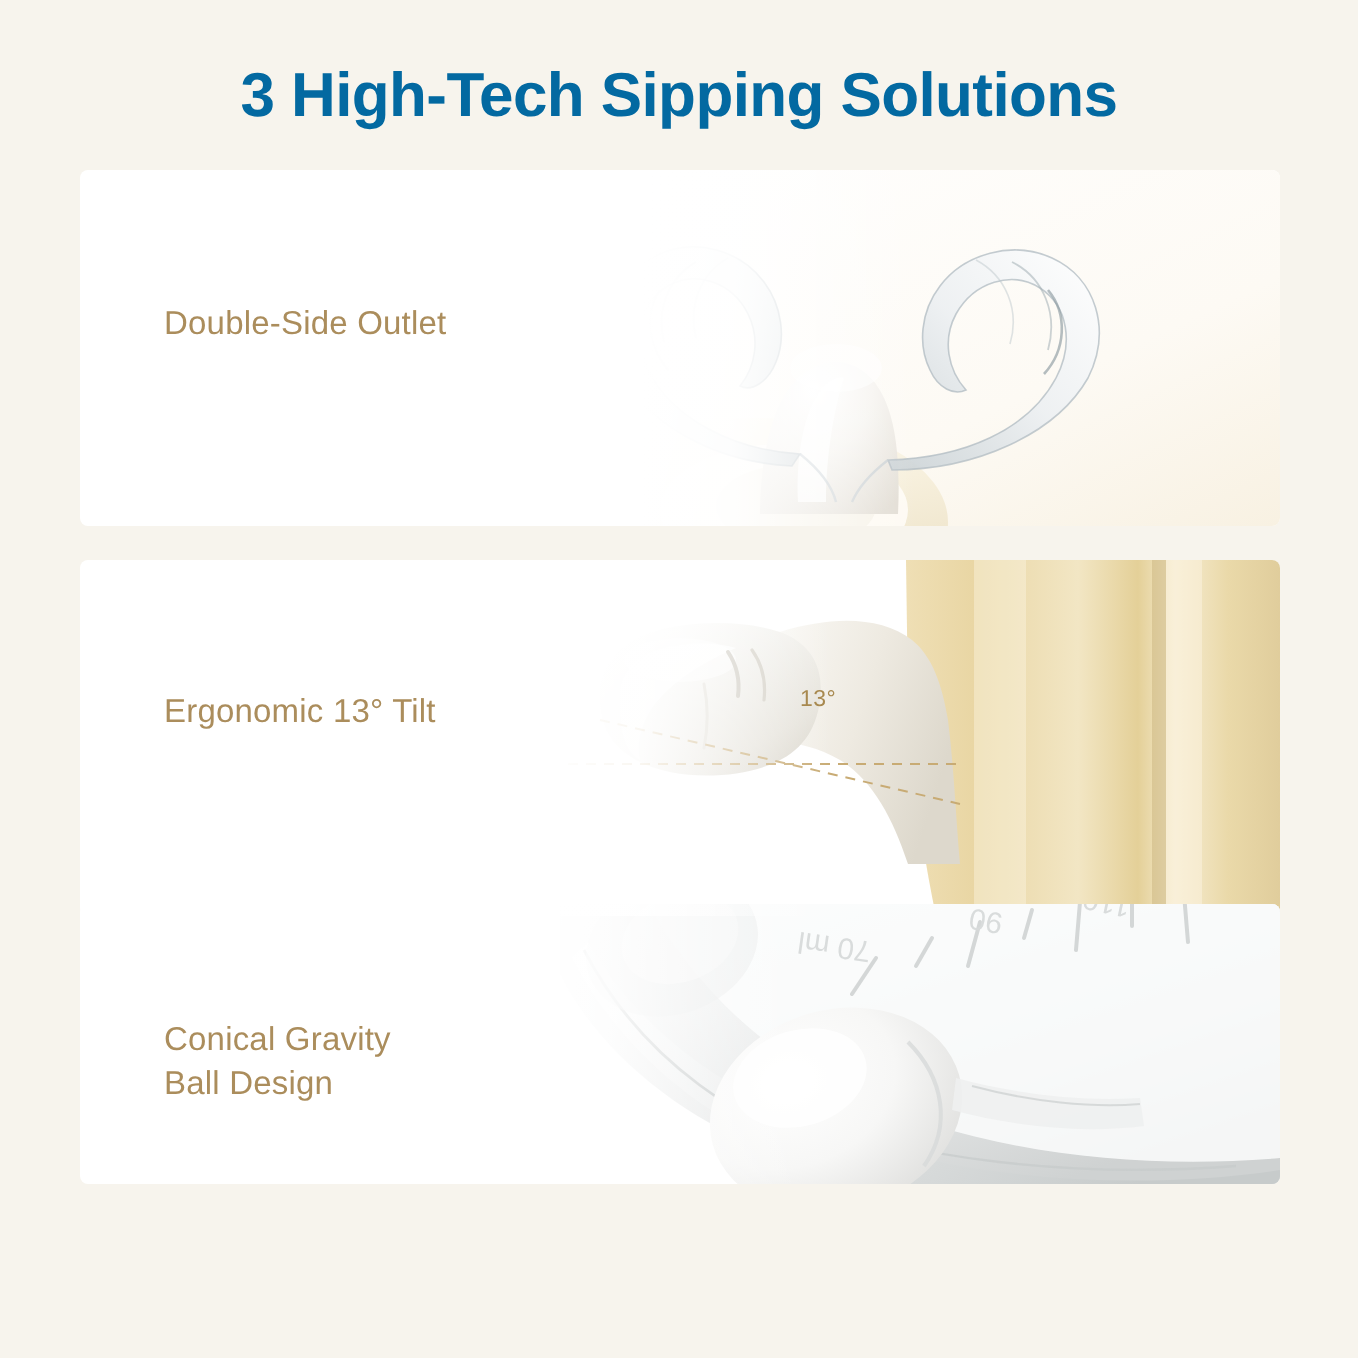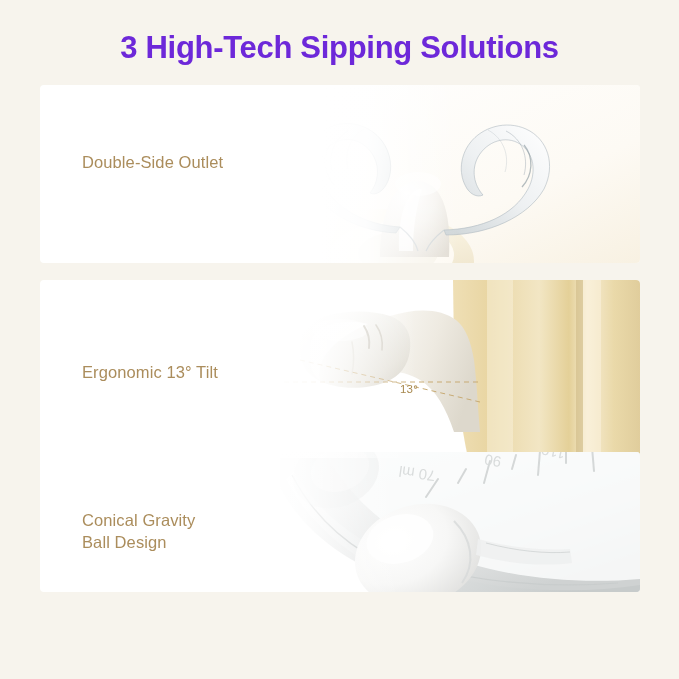--- a/index.html
+++ b/index.html
@@ -8,39 +8,39 @@
     background:#f7f4ed;
     font-family:"Liberation Sans", sans-serif;
     overflow:hidden;
   }
   .page { position:relative; width:679px; height:679px; background:#f7f4ed; }
 
   .page-title {
     position:absolute; left:0; top:30px; width:679px;
     text-align:center;
     font-size:31px; font-weight:bold; letter-spacing:-0.3px;
-    color:#6d28d9;
+    color:#0369a1;
     white-space:nowrap;
   }
 
   .card {
     position:absolute; left:40px; width:600px;
     background:#ffffff; border-radius:4px; overflow:hidden;
   }
   .card-1 { top:85px;  height:178px; }
   .card-2 { top:280px; height:178px; }
   .card-3 { top:452px; height:140px; }
 
   .card-label {
     position:absolute; z-index:6;
     font-size:16.5px; color:#ab8d5c; letter-spacing:0.1px;
     line-height:1.34; white-space:pre-line;
   }
   .card-1 .card-label { left:42px; top:66px; }
-  .card-2 .card-label { left:42px; top:81px; }
+  .card-2 .card-label { left:42px; top:65px; }
   .card-3 .card-label { left:42px; top:57px; }
 
   .photo { position:absolute; top:0; right:0; height:100%; overflow:hidden; }
   .photo-1 { width:380px; }
   .photo-2 { width:400px; }
   .photo-3 { width:400px; }
 
   .photo-fade {
     position:absolute; inset:0; z-index:5; pointer-events:none;
   }
@@ -51,21 +51,21 @@
     background:linear-gradient(to right,#fff 0%,#fff 8%,rgba(255,255,255,.9) 20%,rgba(255,255,255,0) 44%);
   }
   .photo-3 .photo-fade {
     background:linear-gradient(to right,#fff 0%,#fff 6%,rgba(255,255,255,.85) 16%,rgba(255,255,255,0) 40%);
   }
 
   svg.art { position:absolute; inset:0; width:100%; height:100%; display:block; }
 
   .angle-label {
     position:absolute; z-index:7;
-    font-size:11.5px; color:#a8894f; letter-spacing:0.2px;margin-top:39px;
+    font-size:11.5px; color:#a8894f; letter-spacing:0.2px;
   }
   .card-2 .angle-label { left:360px; top:64px; }
 </style>
 </head>
 <body>
 
 <div class="page">
 
   <div class="page-title">3 High-Tech Sipping Solutions</div>
 

